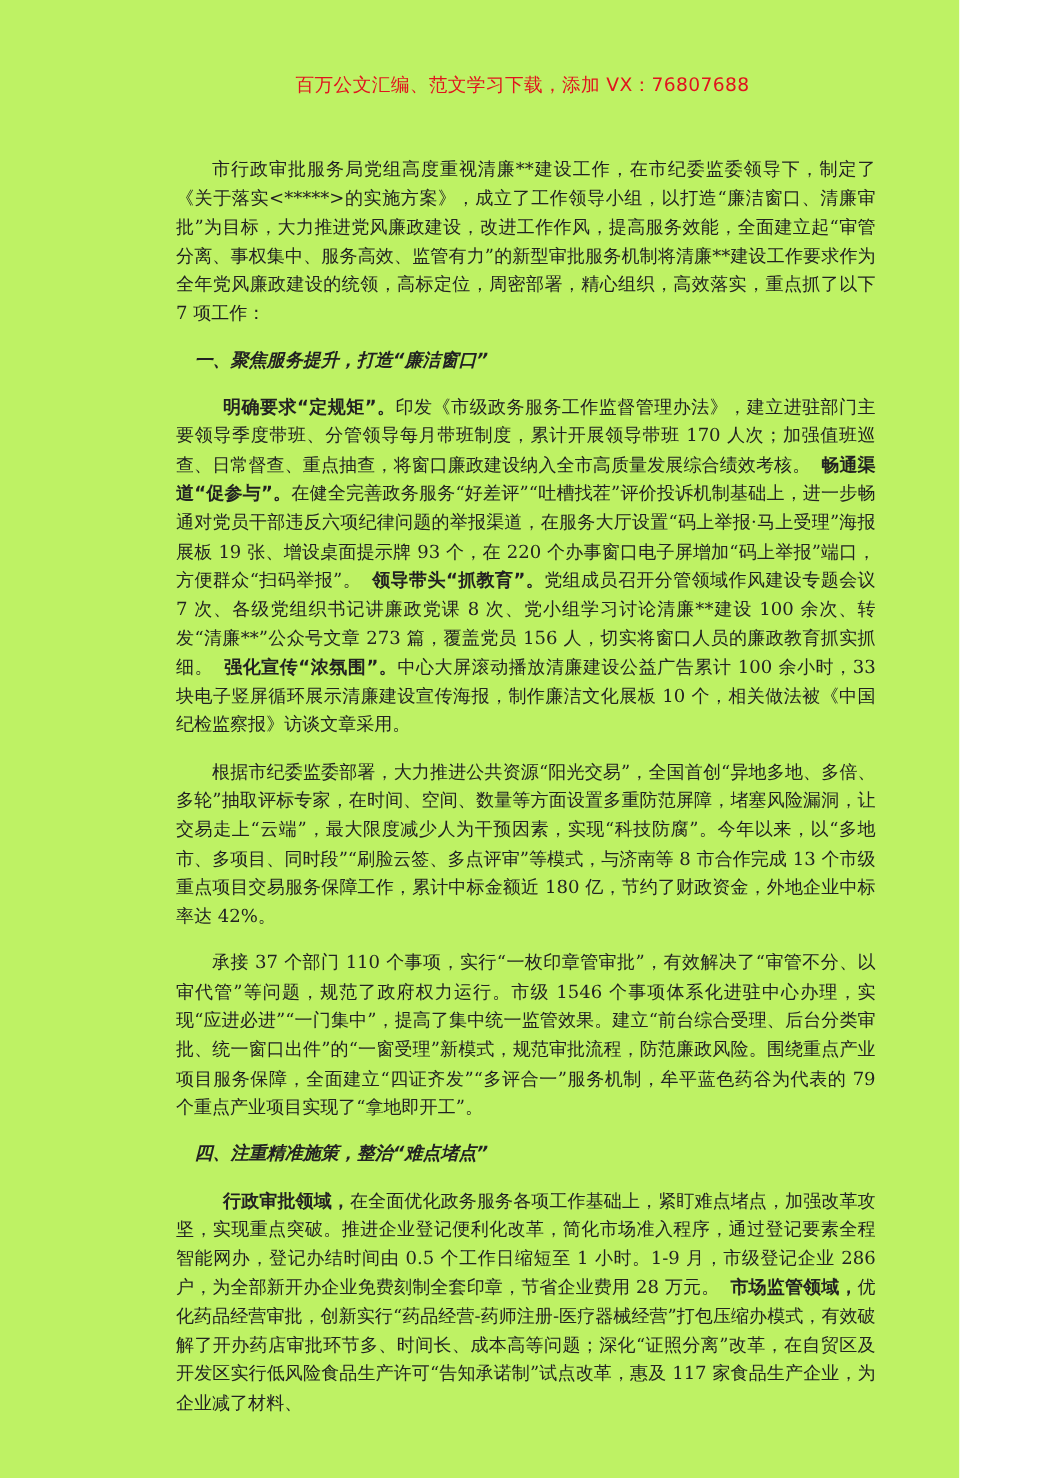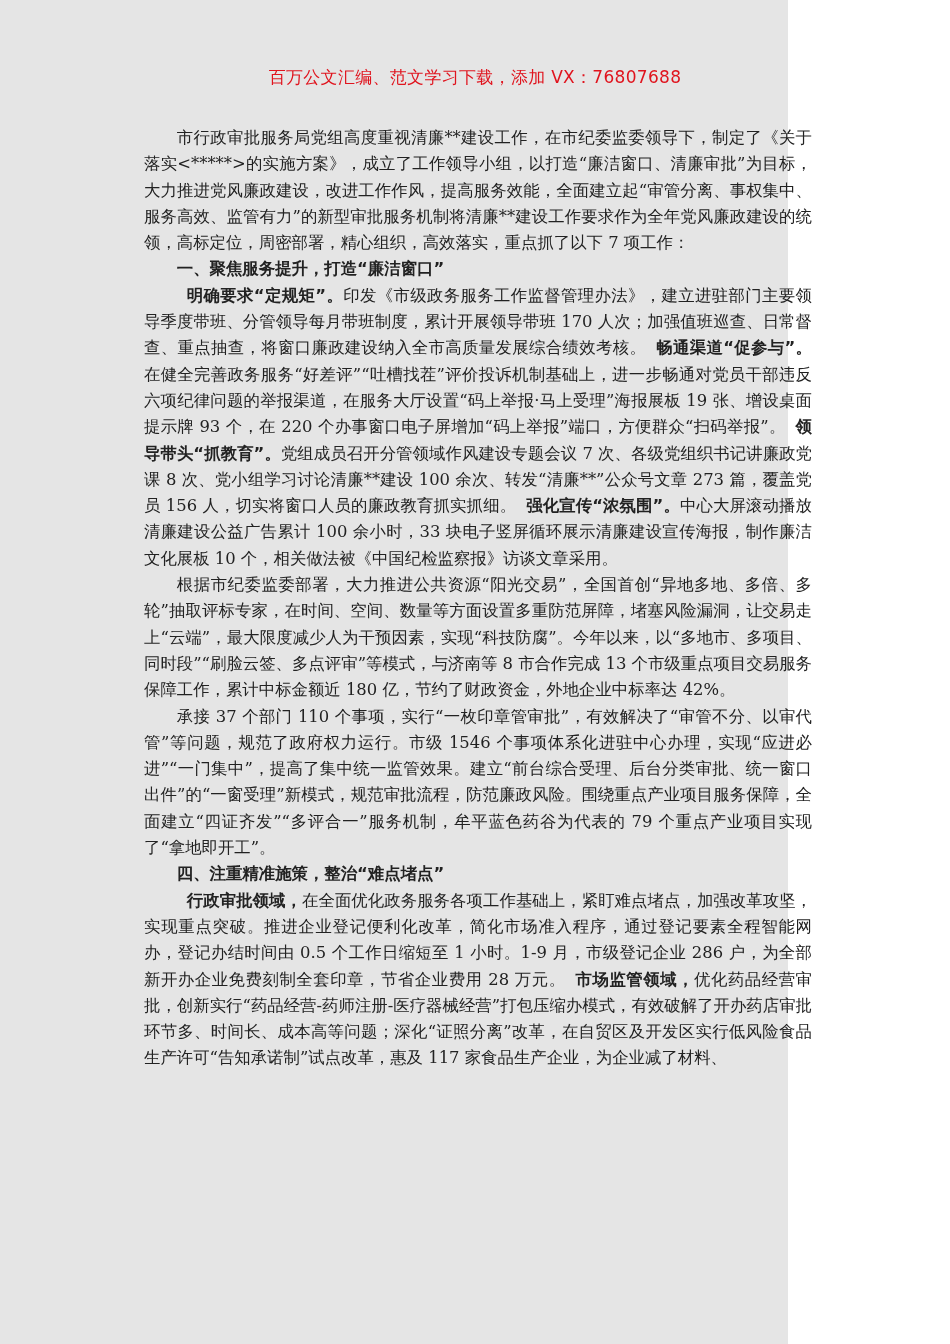--- a/index.html
+++ b/index.html
@@ -1,27 +1,27 @@
 <!DOCTYPE html>
 <html><head>
 <meta charset="utf-8">
 <style>
   html, body { margin: 0; padding: 0; background: #ffffff; }
   body { width: 950px; height: 1344px; position: relative; overflow: hidden; }
-  .page { position: absolute; left: 0; top: 0; width: 788px; height: 1344px; background: #e5e5e5; }
+  .page { position: absolute; left: 0; top: 0; width: 872px; height: 1344px; background: #bef264; }
   .banner {
     position: absolute; top: 66px; left: 0; width: 950px; text-align: center;
     color: #e0141e; font-family: "DejaVu Sans", sans-serif; font-size: 17px; letter-spacing: 0.3px;
   }
   .body {
     position: absolute; top: 125px; left: 144px; width: 668px;
     font-family: "DejaVu Serif", serif; font-size: 16.4px; line-height: 26.3px; color: #222;
   }
-  .p { margin: 0; text-align: justify; text-indent: 2em; }
-  .h { margin: 0; text-indent: 2em; font-family: "DejaVu Sans", sans-serif; font-weight: bold; font-size: 16.4px; }
+  .p { margin: 16px; text-align: justify; text-indent: 2em; }
+  .h { margin: 0; text-indent: 2em; font-family: "DejaVu Sans", sans-serif; font-weight: bold; font-size: 16.4px; font-style: italic; }
   .b { font-family: "DejaVu Sans", sans-serif; font-weight: bold; padding-left: 10px; }
 </style>
 </head>
 <body>
 
 <div class="page">
   <div class="banner">百万公文汇编、范文学习下载，添加 VX：76807688</div>
 
   <div class="body">
     <p class="p">市行政审批服务局党组高度重视清廉**建设工作，在市纪委监委领导下，制定了《关于落实&lt;*****&gt;的实施方案》，成立了工作领导小组，以打造“廉洁窗口、清廉审批”为目标，大力推进党风廉政建设，改进工作作风，提高服务效能，全面建立起“审管分离、事权集中、服务高效、监管有力”的新型审批服务机制将清廉**建设工作要求作为全年党风廉政建设的统领，高标定位，周密部署，精心组织，高效落实，重点抓了以下 7 项工作：</p>

